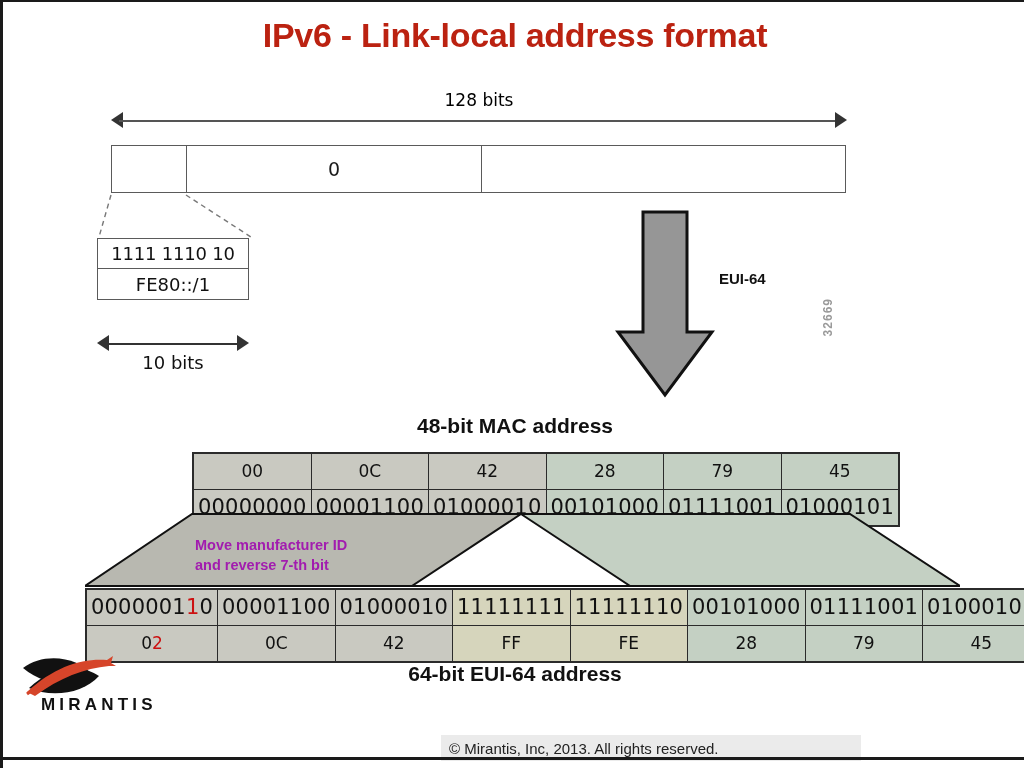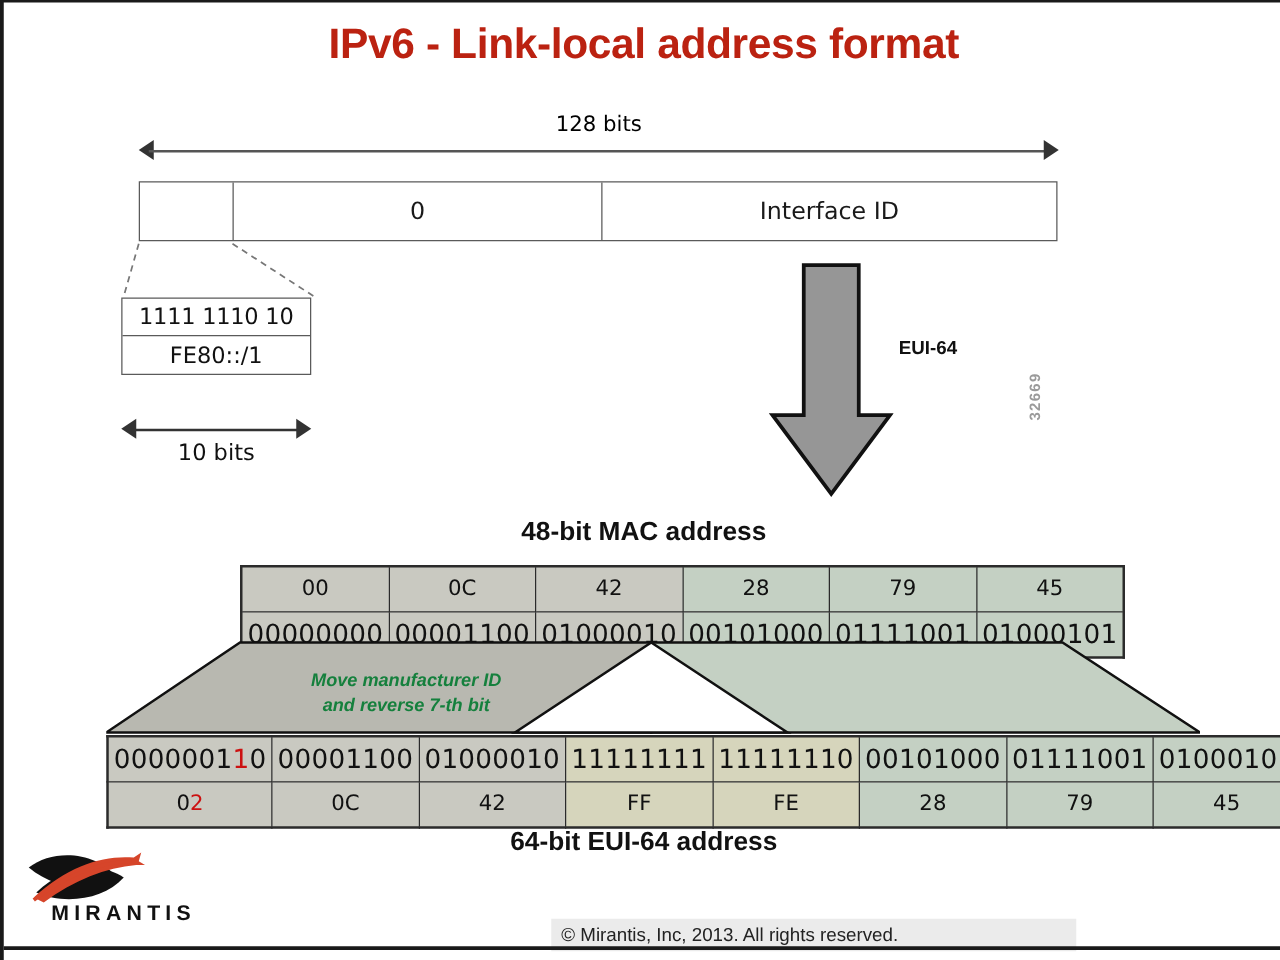--- a/index.html
+++ b/index.html
@@ -127,40 +127,39 @@
   }
   table.bits td.hex{font-size:17px;}
   table.bits td.bin{font-size:21px;letter-spacing:0.2px;}
   .c-gray{background:#c9c9c1;}
   .c-green{background:#c4d0c3;}
   .c-beige{background:#d6d5bc;}
   .redbit{color:#cc1111;}
   
   #band{position:absolute;left:82px;top:510px;width:875px;height:76px;}
   .band-text{
-    position:absolute;text-align:center;
-    font-size:14.5px;font-weight:bold;color:#15803d;
+    position:absolute;text-align:left;
+    font-size:14.5px;font-weight:bold;color:#a21caf;
     line-height:1.35;
-    font-style:italic;
   }
   #band-left-text{left:110px;top:24px;width:260px;}
   #band-right-text{left:560px;top:24px;width:250px;}
   
   #footer-rule{
     position:absolute;left:0;top:755px;width:1024px;height:3px;background:#1a1a1a;
   }
   #copyright{
     position:absolute;left:430px;top:733px;width:420px;height:26px;
     background:#ebebeb;
     font-size:15px;color:#222;
     display:flex;align-items:center;
     padding-left:8px;box-sizing:border-box;margin-left:8px;
   }
   
-  #logo{position:absolute;left:18px;top:678px;width:150px;height:62px;}
+  #logo{position:absolute;left:18px;top:652px;width:150px;height:62px;}
   #logo-word{
     position:absolute;left:20px;top:41px;
     font-size:17px;font-weight:bold;letter-spacing:4.2px;color:#111;
   }
 </style>
 </head>
 <body>
 
 <div id="slide">
 
@@ -169,21 +168,20 @@
   <div id="bits128-wrap">
     <div id="bits128-label">128 bits</div>
     <div class="arrow-left"></div>
     <div id="bits128-line"></div>
     <div class="arrow-right"></div>
   </div>
 
   <div id="addrbox">
     <div class="cell" id="cell-prefix"></div>
     <div class="cell" id="cell-zero">0</div>
-    <div class="cell" id="cell-ifid">Interface ID</div>
   </div>
 
   <div id="connectors">
     <svg width="320" height="60" viewBox="0 0 320 60">
       <line x1="48" y1="8" x2="36" y2="50" stroke="#777" stroke-width="1.4" stroke-dasharray="5,4"></line>
       <line x1="123" y1="8" x2="188" y2="50" stroke="#777" stroke-width="1.4" stroke-dasharray="5,4"></line>
     </svg>
   </div>
 
   <div id="fe80box">

